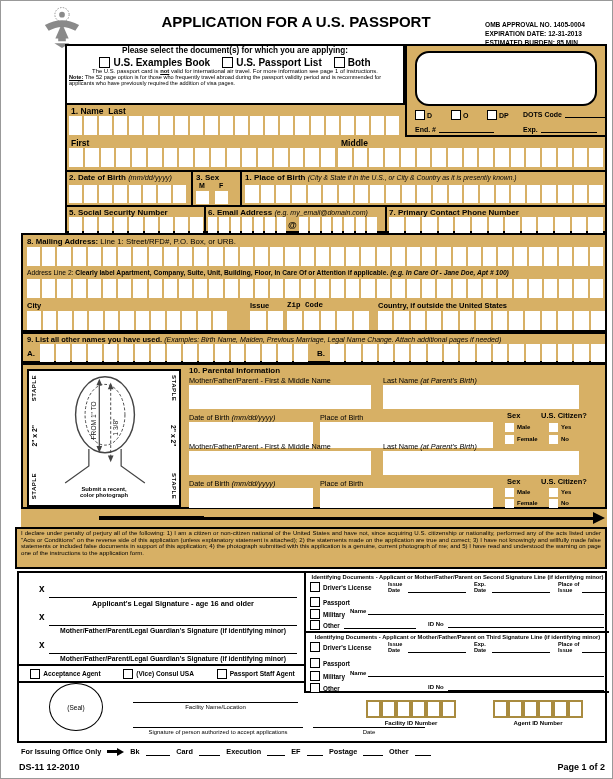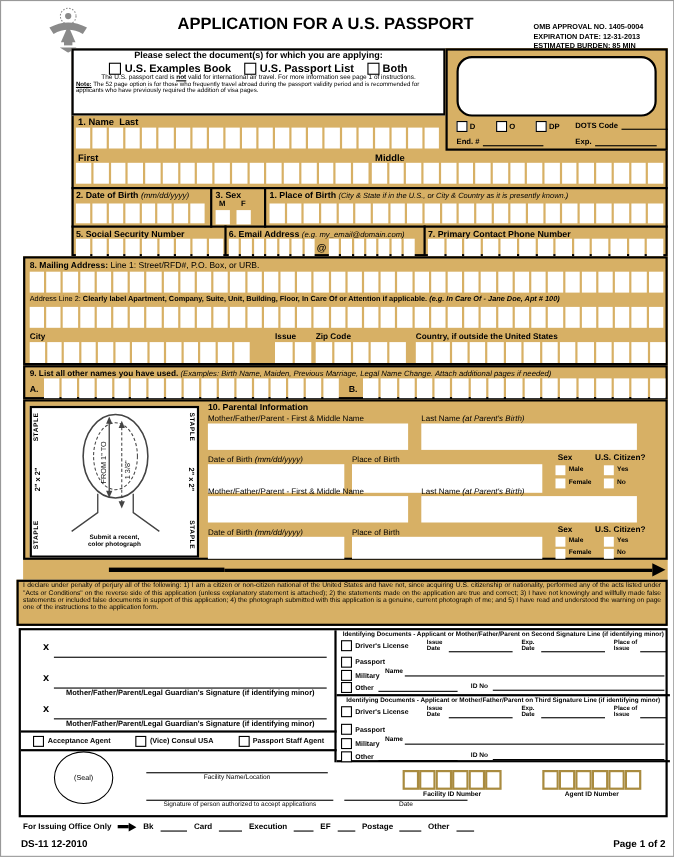--- a/index.html
+++ b/index.html
@@ -344,21 +344,21 @@
         <b></b>
         <b></b>
         <b></b>
         <b></b>
         <b></b>
         <b></b>
         <b></b>
       </div>
     <div class="abs b nw" style="left:4px;top:66px;font-size:7.5px;">City</div>
     <div class="abs b nw" style="left:227px;top:66px;font-size:7.5px;">Issue</div>
-    <div class="abs b nw" style="left:264px;top:66px;font-size:7.5px;">Zip Code</div>
+    <div class="abs b nw" style="left:264px;top:66px;font-size:7.5px;font-family:Liberation Mono, monospace;">Zip Code</div>
     <div class="abs b nw" style="left:355px;top:66px;font-size:7.5px;">Country, if outside the United States</div>
     <div class="abs boxrow" style="left:4px;top:76px;width:200px;height:19px;">
         <b></b>
         <b></b>
         <b></b>
         <b></b>
         <b></b>
         <b></b>
         <b></b>
         <b></b>
@@ -521,20 +521,21 @@
 
   <div class="abs tan bdr" style="left:14px;top:526px;width:592px;height:42px;">
     <div style="font-size:6.1px;line-height:6.5px;text-align:justify;padding:1px 4px 0 4px;">I declare under penalty of perjury all of the following: 1) I am a citizen or non-citizen national of the United States and have not, since acquiring U.S. citizenship or nationality, performed any of the acts listed under "Acts or Conditions" on the reverse side of this application (unless explanatory statement is attached); 2) the statements made on the application are true and correct; 3) I have not knowingly and willfully made false statements or included false documents in support of this application; 4) the photograph submitted with this application is a genuine, current photograph of me; and 5) I have read and understood the warning on page one of the instructions to the application form.</div>
   </div>
 
   <div class="abs bdr" style="left:16px;top:570px;width:590px;height:172px;background:#fff;">
     <div class="abs hline" style="left:285px;top:0;width:2px;height:120px;"></div>
 
     <div class="abs b" style="left:20px;top:10px;font-size:10px;">x</div>
     <div class="abs sigline" style="left:30px;top:24px;width:248px;"></div>
+    <div class="abs b c nw" style="left:30px;top:26px;width:248px;font-size:7.4px;">Applicant's Legal Signature - age 16 and older</div>
     <div class="abs b" style="left:20px;top:38px;font-size:10px;">x</div>
     <div class="abs sigline" style="left:30px;top:52px;width:248px;"></div>
     <div class="abs b c nw" style="left:30px;top:54px;width:248px;font-size:6.8px;">Mother/Father/Parent/Legal Guardian's Signature (if identifying minor)</div>
     <div class="abs b" style="left:20px;top:66px;font-size:10px;">x</div>
     <div class="abs sigline" style="left:30px;top:80px;width:248px;"></div>
     <div class="abs b c nw" style="left:30px;top:82px;width:248px;font-size:6.8px;">Mother/Father/Parent/Legal Guardian's Signature (if identifying minor)</div>
 
     <div class="abs flexrow" style="left:0;top:91px;width:287px;height:19px;border-top:2px solid #000;border-bottom:2px solid #000;justify-content:space-around;">
       <span class="flexrow" style="gap:3px;">
           <span class="chk"></span>

